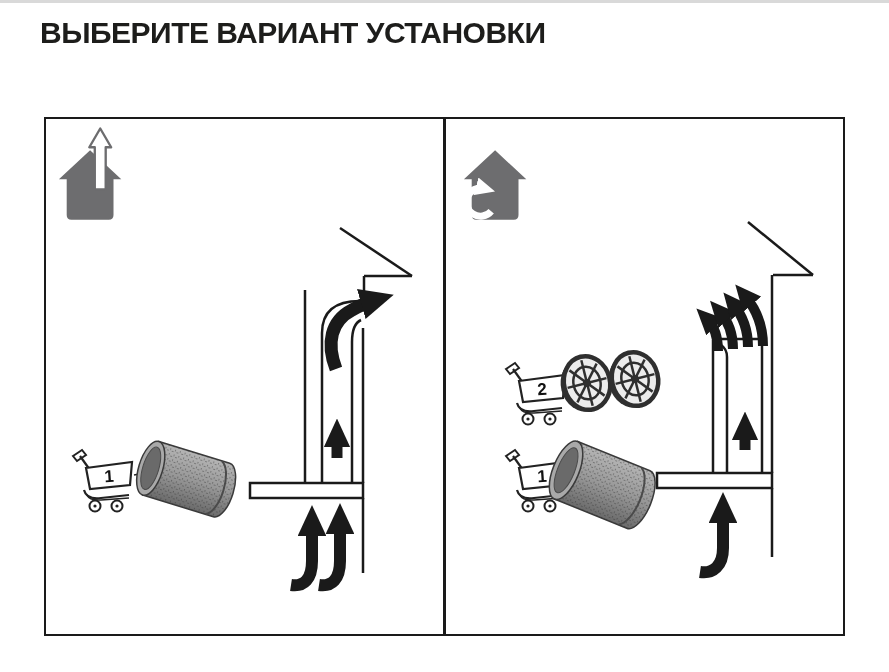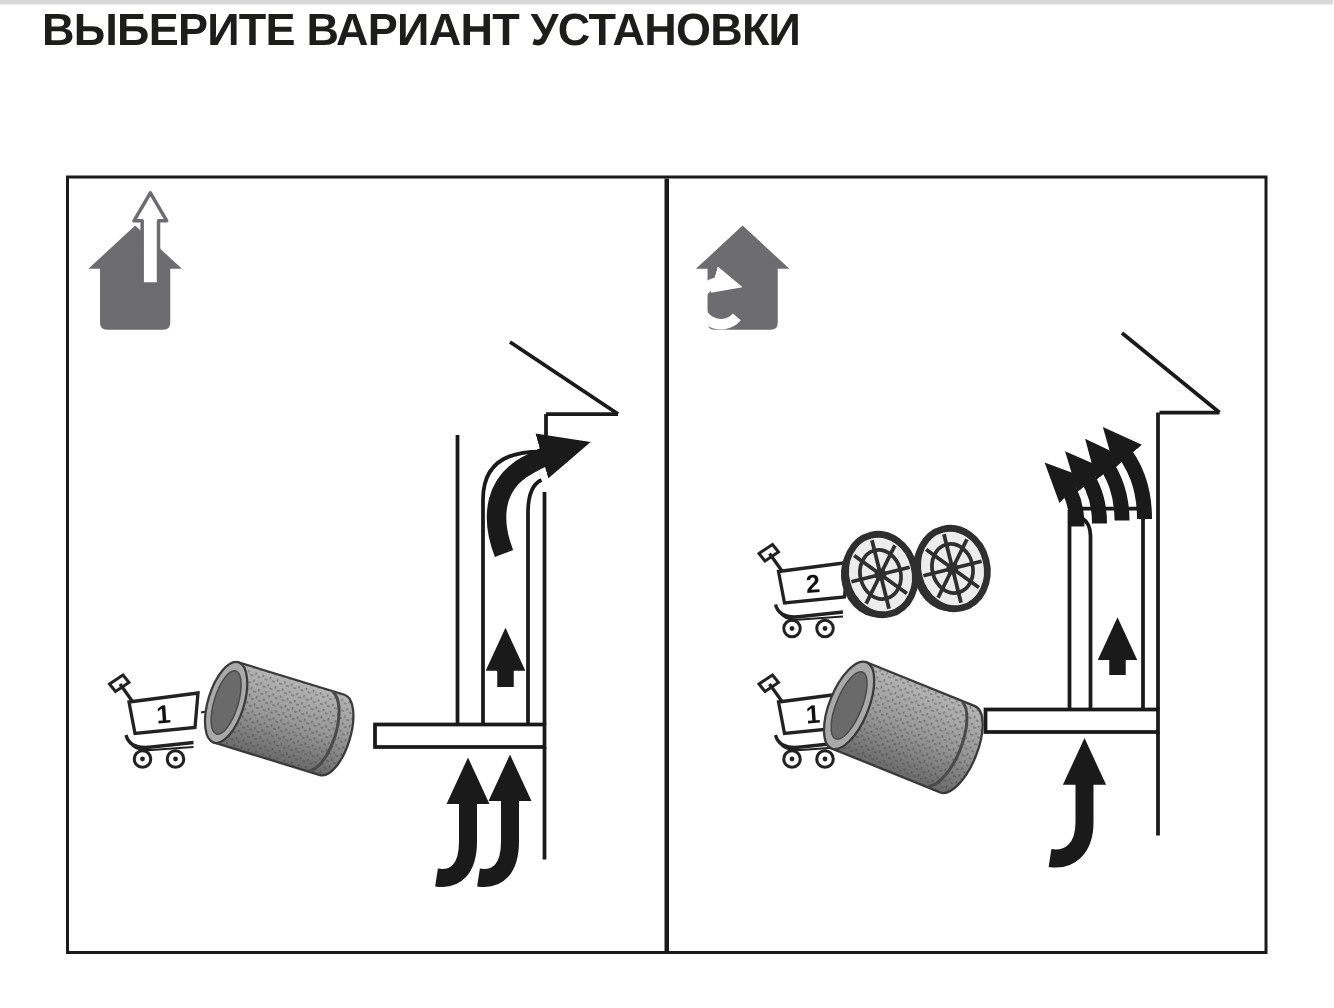--- a/index.html
+++ b/index.html
@@ -2,21 +2,21 @@
 <html><head>
 <meta charset="utf-8">
 <style>
   html,body{margin:0;padding:0;background:#fff;}
   .stage{
     position:relative;width:889px;height:672px;background:#fff;
     font-family:"Liberation Sans",sans-serif;overflow:hidden;
   }
   .top-rule{position:absolute;top:0;left:0;width:889px;height:3px;background:#d9d9d9;}
   .title{
-    position:absolute;left:28px;top:4px;margin:0;
+    position:absolute;left:28px;top:4px;margin:12px;
     font-size:30px;font-weight:bold;letter-spacing:-0.5px;color:#1d1d1b;
   }
   .panels{
     position:absolute;left:44px;top:117px;width:797px;height:515px;
     border:2px solid #1a1a1a;display:flex;background:#fff;
   }
   .panel{position:relative;flex:1 1 0;min-width:0;}
   .panel--right{border-left:3px solid #1a1a1a;}
   svg.fill{position:absolute;left:0;top:0;width:100%;height:100%;display:block;}
   .defs-svg{position:absolute;width:0;height:0;overflow:hidden;}

